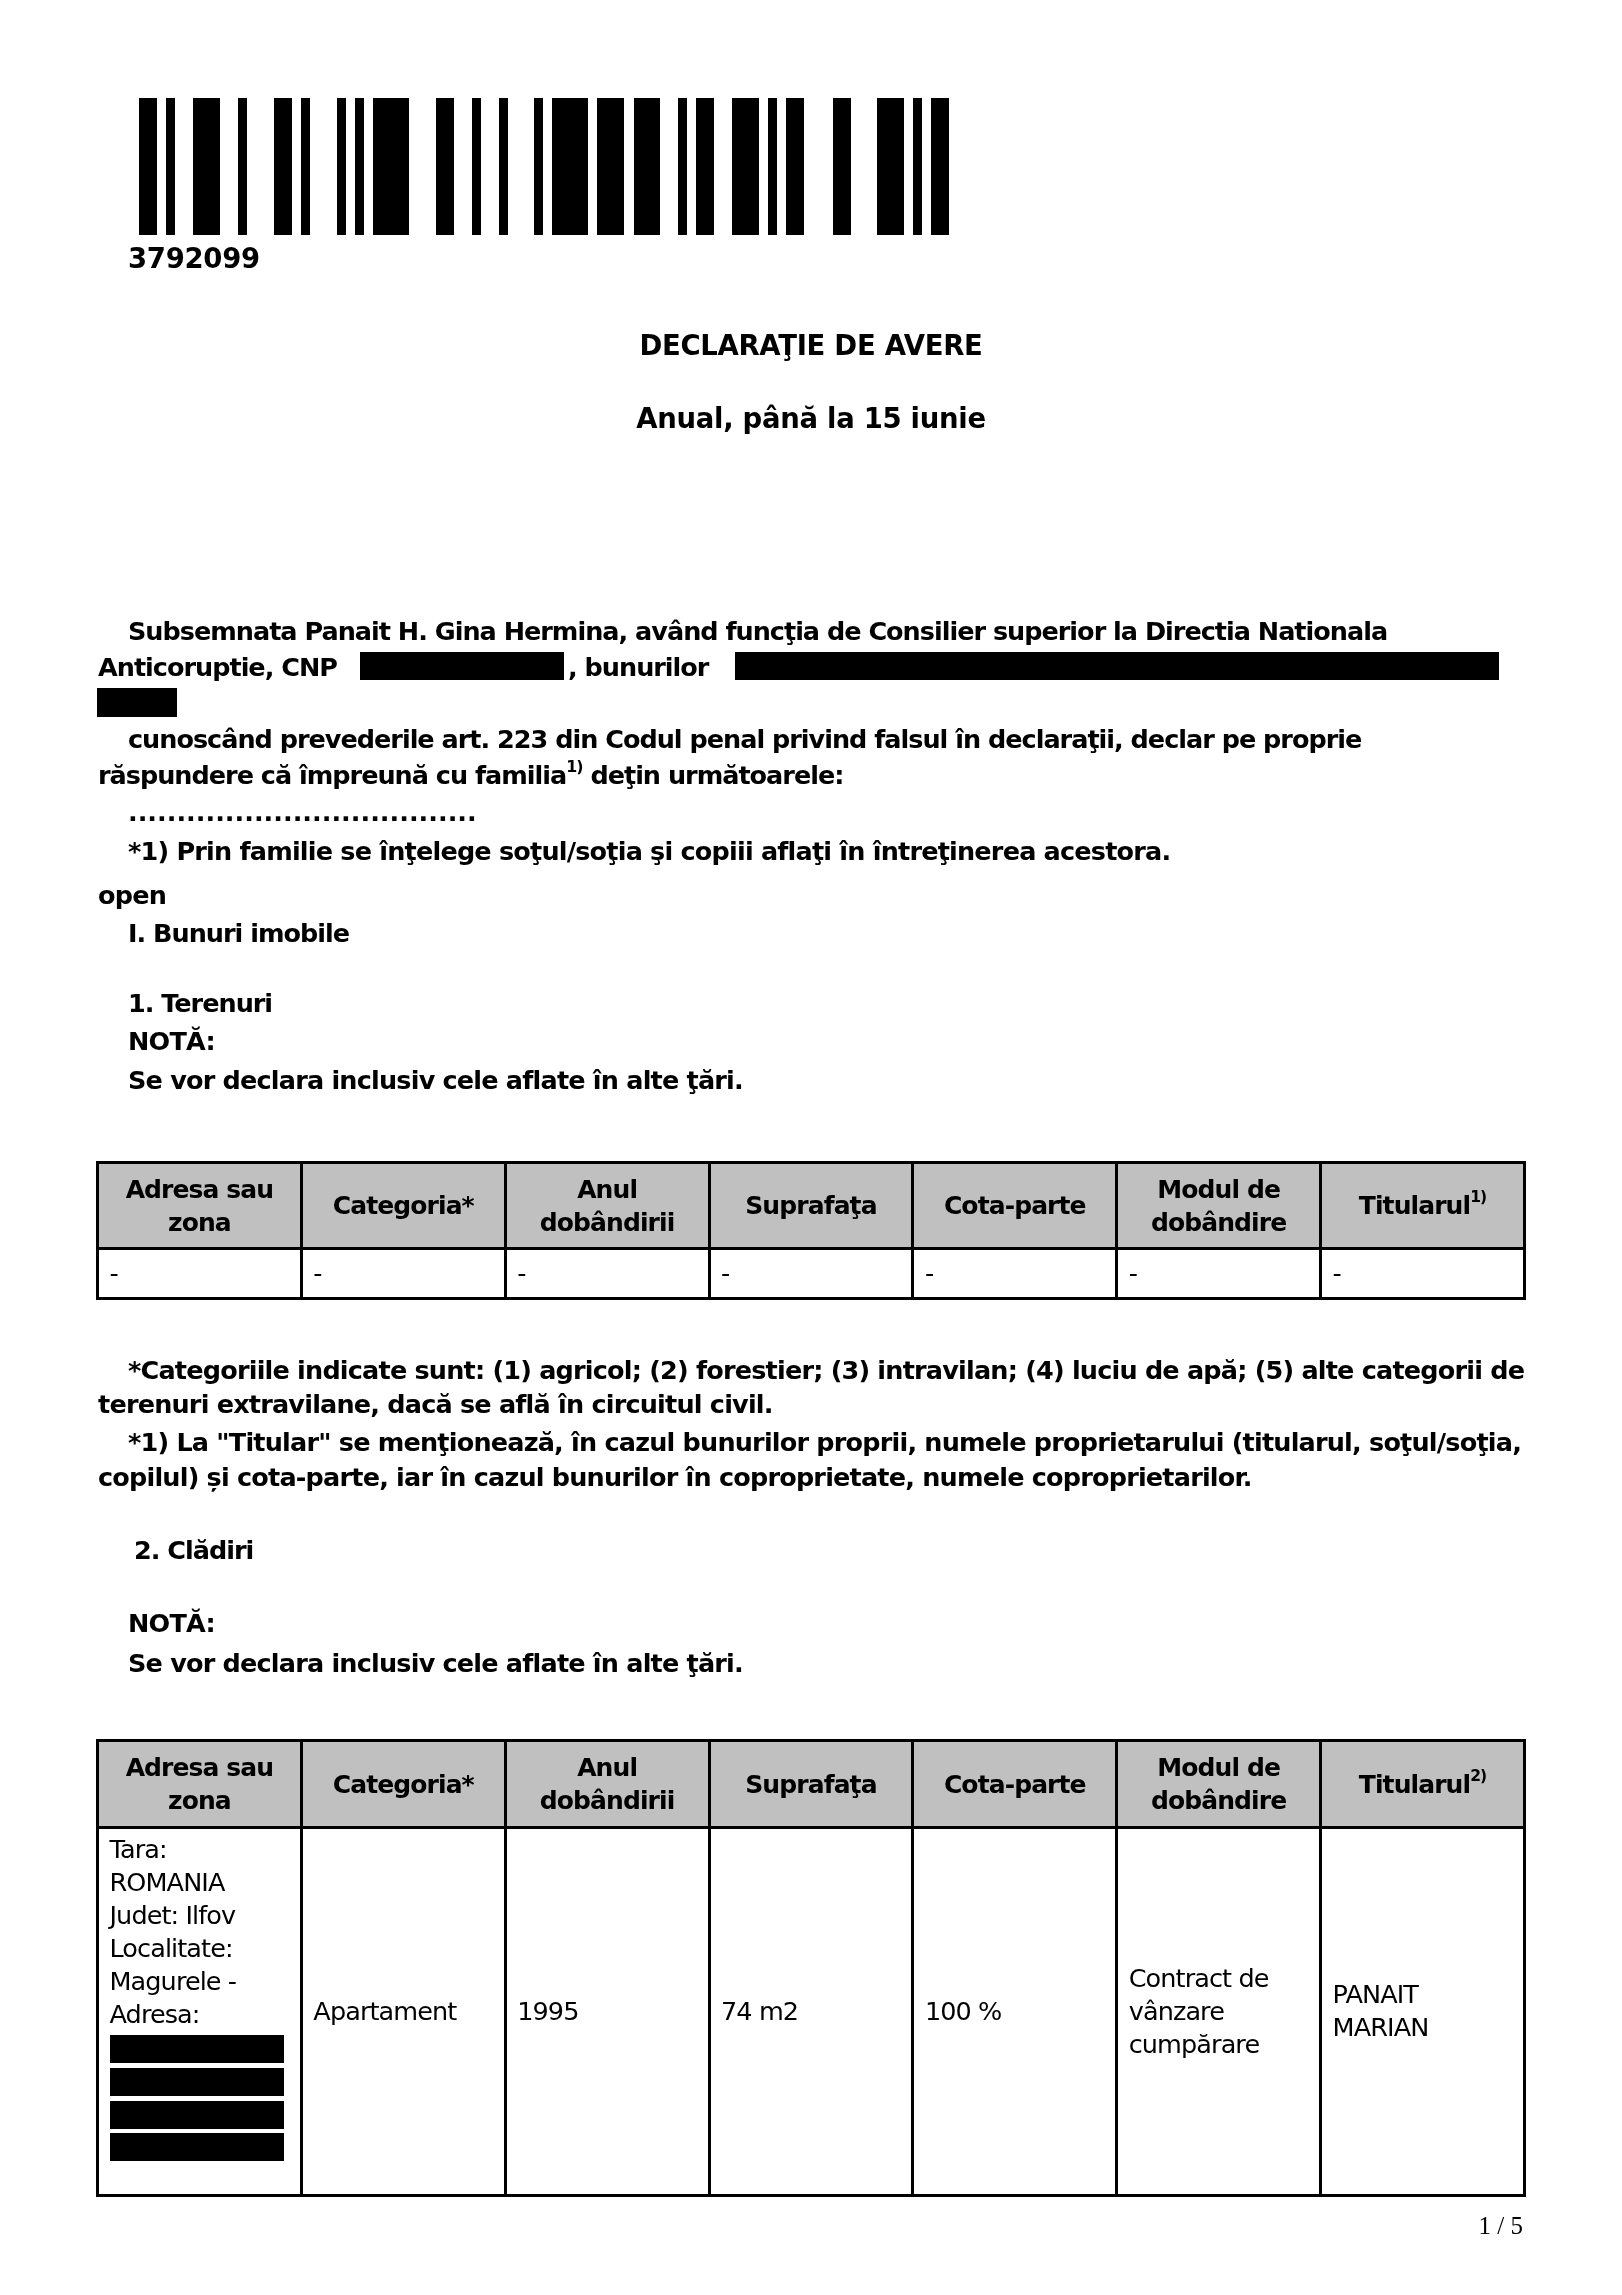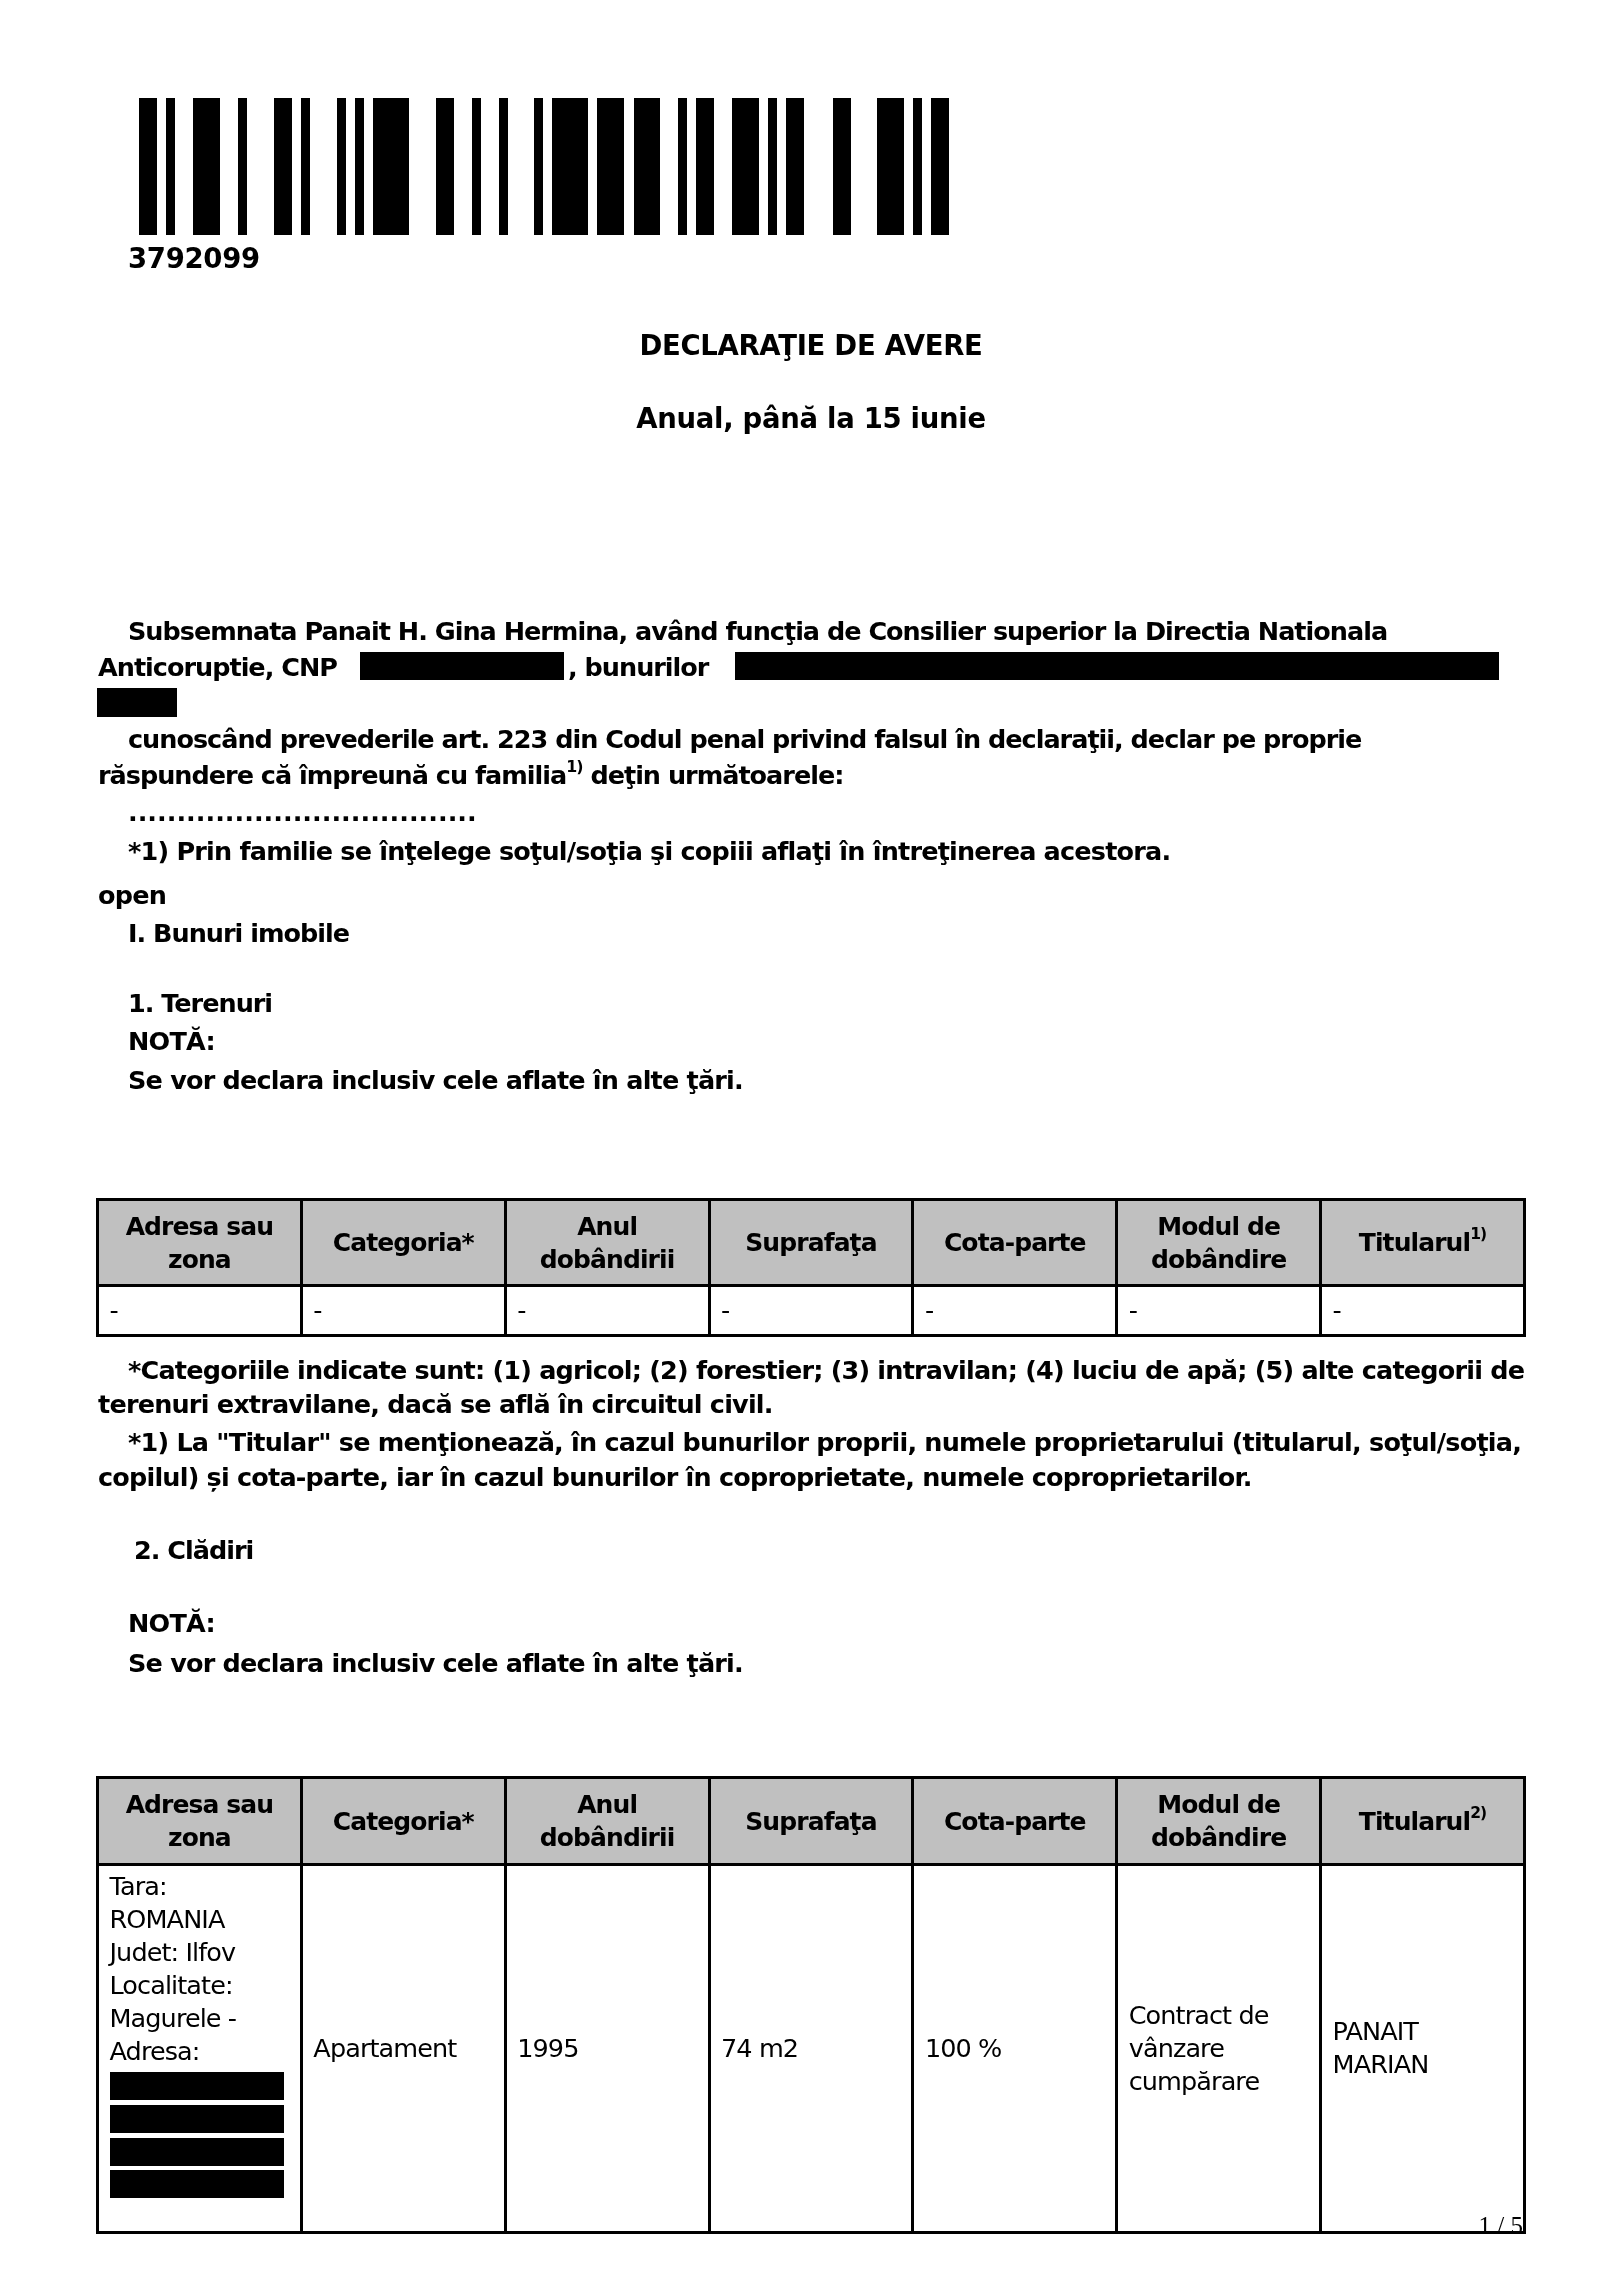--- a/index.html
+++ b/index.html
@@ -8,21 +8,21 @@
   .abs { position: absolute; white-space: nowrap; }
   .reg { font-family: "DejaVu Sans", sans-serif; font-weight: bold; font-size: 25.5px; letter-spacing: -0.8px; }
   .bold { font-family: "DejaVu Sans", sans-serif; font-weight: bold; font-size: 25.5px; letter-spacing: -1px; }
   .redact { position: absolute; background: #000; }
   sup { font-size: 0.62em; line-height: 0; vertical-align: 0.75em; }
 
   #barcode { position: absolute; left: 139px; top: 98px; height: 137px; width: 746px; }
   #barcode .bar { position: absolute; top: 0; height: 100%; background: #000; }
 
   .tbl { position: absolute; left: 96px; width: 1430px; border-collapse: collapse;
-         border: 3.9px solid #000; table-layout: fixed; margin-top: 37px; }
+         border: 3.9px solid #000; table-layout: fixed; }
   .tbl th, .tbl td { border: 3.3px solid #000; padding: 0 10.5px; overflow: hidden; }
   .tbl th { background: #c0c0c0; font-family: "DejaVu Sans", sans-serif; font-weight: bold;
             font-size: 25px; letter-spacing: -0.9px; line-height: 33px; text-align: center; }
   .tbl td { font-family: "DejaVu Sans", sans-serif; font-size: 25.5px; letter-spacing: -0.9px;
             line-height: 33px; text-align: left; vertical-align: middle; white-space: normal; }
   #table1 { top: 1161px; }
   #table1 th { height: 83px; }
   #table1 td { height: 47px; }
   #table2 { top: 1739px; }
   #table2 th { height: 84px; }

